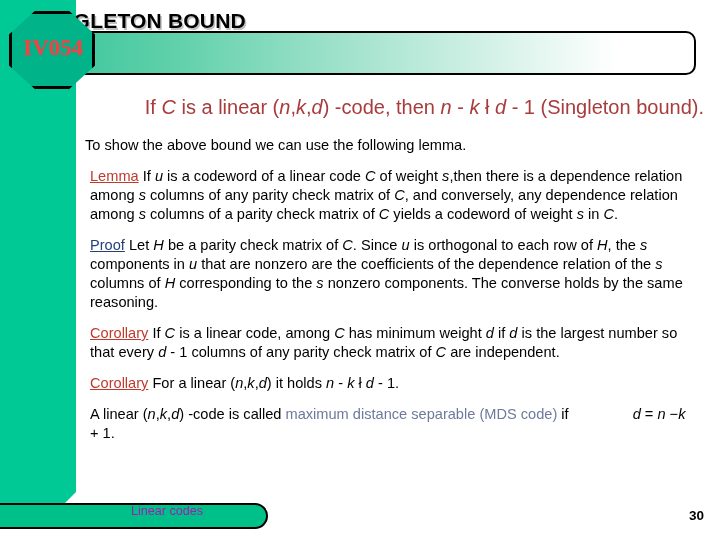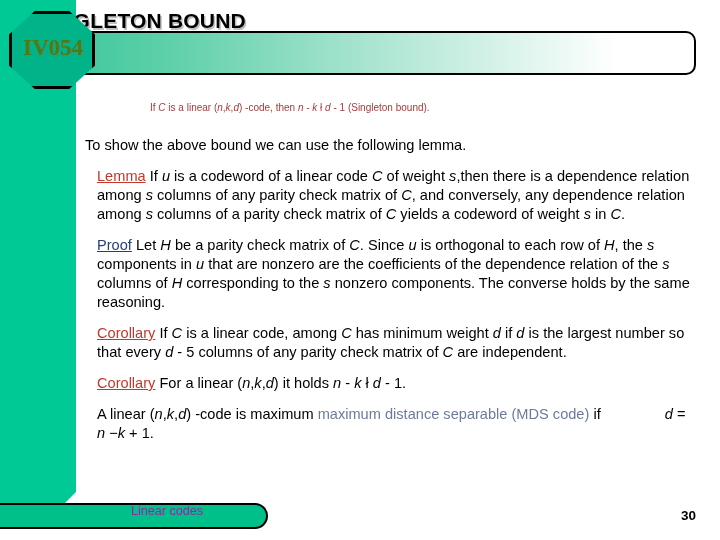--- a/index.html
+++ b/index.html
@@ -76,21 +76,21 @@
   }
   .octagon-label {
     position: absolute;
     left: 12px;
     top: 35px;
     width: 82px;
     text-align: center;
     font-family: "Liberation Serif", serif;
     font-weight: bold;
     font-size: 23px;
-    color: #4d7c0f;
+    color: #ef4444;
     text-shadow: 1px 1px 0 rgba(120,120,120,0.5);
     z-index: 5;
     white-space: nowrap;
   }
 
   
   .content {
     position: absolute;
     left: 76px;
     top: 98px;
@@ -99,29 +99,30 @@
   }
 
   .para {
     font-size: 14.6px;
     line-height: 19px;
     color: #000000;
     margin: 0 8px 12px 0;
   }
 
   .lead-line {
-    font-size: 10px;
+    font-size: 20px;
     line-height: 19px;
     color: #a83b3b;
     margin: 0 0 19px 0;
-    padding-left: 74px;
+    padding-left: 57px;
+    text-align: right;
   }
 
   .indent-1 { padding-left: 9px; }
-  .indent-2 { padding-left: 21px; }
+  .indent-2 { padding-left: 14px; }
 
   .kw-red {
     color: #c0392b;
     text-decoration: underline;
     text-decoration-color: #c0392b;
     text-underline-offset: 1px;
   }
   .kw-blue {
     color: #243f7a;
     text-decoration: underline;
@@ -154,21 +155,21 @@
     top: 504px;
     font-size: 12.6px;
     color: #a21caf;
     z-index: 7;
     white-space: nowrap;
     margin-left: 36px;
   }
 
   .page-number {
     position: absolute;
-    right: 24px;
+    right: 16px;
     top: 508px;
     font-size: 13.5px;
     font-weight: bold;
     color: #000000;
     z-index: 6;
     margin-left: 8px;
   }
 </style>
 </head>
 <body>
@@ -194,29 +195,29 @@
 
     <p class="para indent-2">
       <span class="kw-red">Lemma</span><span> If </span><i>u</i><span> is a codeword  of a linear code </span><i>C</i><span> of weight </span><i>s</i><span>,then there is a dependence relation among </span><i>s</i><span> columns of any parity check matrix of </span><i>C</i><span>, and conversely, any dependence relation among </span><i>s</i><span> columns of a parity check matrix of </span><i>C</i><span> yields a codeword of weight </span><i>s</i><span> in </span><i>C</i><span>.</span>
     </p>
 
     <p class="para indent-2">
       <span class="kw-blue">Proof</span><span> Let </span><i>H</i><span> be a parity check matrix of </span><i>C</i><span>. Since </span><i>u</i><span> is orthogonal to each row of </span><i>H</i><span>, the </span><i>s</i><span> components in </span><i>u</i><span> that are nonzero are the coefficients of  the dependence relation of the </span><i>s</i><span> columns of </span><i>H</i><span> corresponding to the </span><i>s</i><span> nonzero components. The converse holds by the same reasoning.</span>
     </p>
 
     <p class="para indent-2">
-      <span class="kw-red">Corollary</span><span> If </span><i>C</i><span> is a linear code, among </span><i>C</i><span> has minimum weight </span><i>d</i><span> if </span><i>d</i><span> is the largest number so that every </span><i>d</i><span> - 5 columns of any parity check matrix  of </span><i>C</i><span> are independent.</span>
+      <span class="kw-red">Corollary</span><span> If </span><i>C</i><span> is a linear code, among </span><i>C</i><span> has minimum weight </span><i>d</i><span> if </span><i>d</i><span> is the largest number so that every </span><i>d</i><span> - 1 columns of any parity check matrix  of </span><i>C</i><span> are independent.</span>
     </p>
 
     <p class="para indent-2">
       <span class="kw-red">Corollary</span><span> For a linear (</span><i>n</i><span>,</span><i>k</i><span>,</span><i>d</i><span>) it holds </span><i>n</i><span> - </span><i>k</i><span> ł  </span><i>d</i><span> - 1.</span>
     </p>
 
     <p class="para indent-2">
-      <span>A linear (</span><i>n</i><span>,</span><i>k</i><span>,</span><i>d</i><span>) -code is maximum </span><span class="mds">maximum distance separable (MDS code)</span><span> if </span><span class="gap-right"></span><i>d</i><span> = </span><i>n</i><span> −</span><i>k</i><span> + 1.</span>
+      <span>A linear (</span><i>n</i><span>,</span><i>k</i><span>,</span><i>d</i><span>) -code is called </span><span class="mds">maximum distance separable (MDS code)</span><span> if </span><span class="gap-right"></span><i>d</i><span> = </span><i>n</i><span> −</span><i>k</i><span> + 1.</span>
     </p>
 
 
   </div>
 
   <div class="bottom-pill"></div>
   <div class="bottom-pill-label">Linear codes</div>
 
   <div class="page-number">30</div>
 

